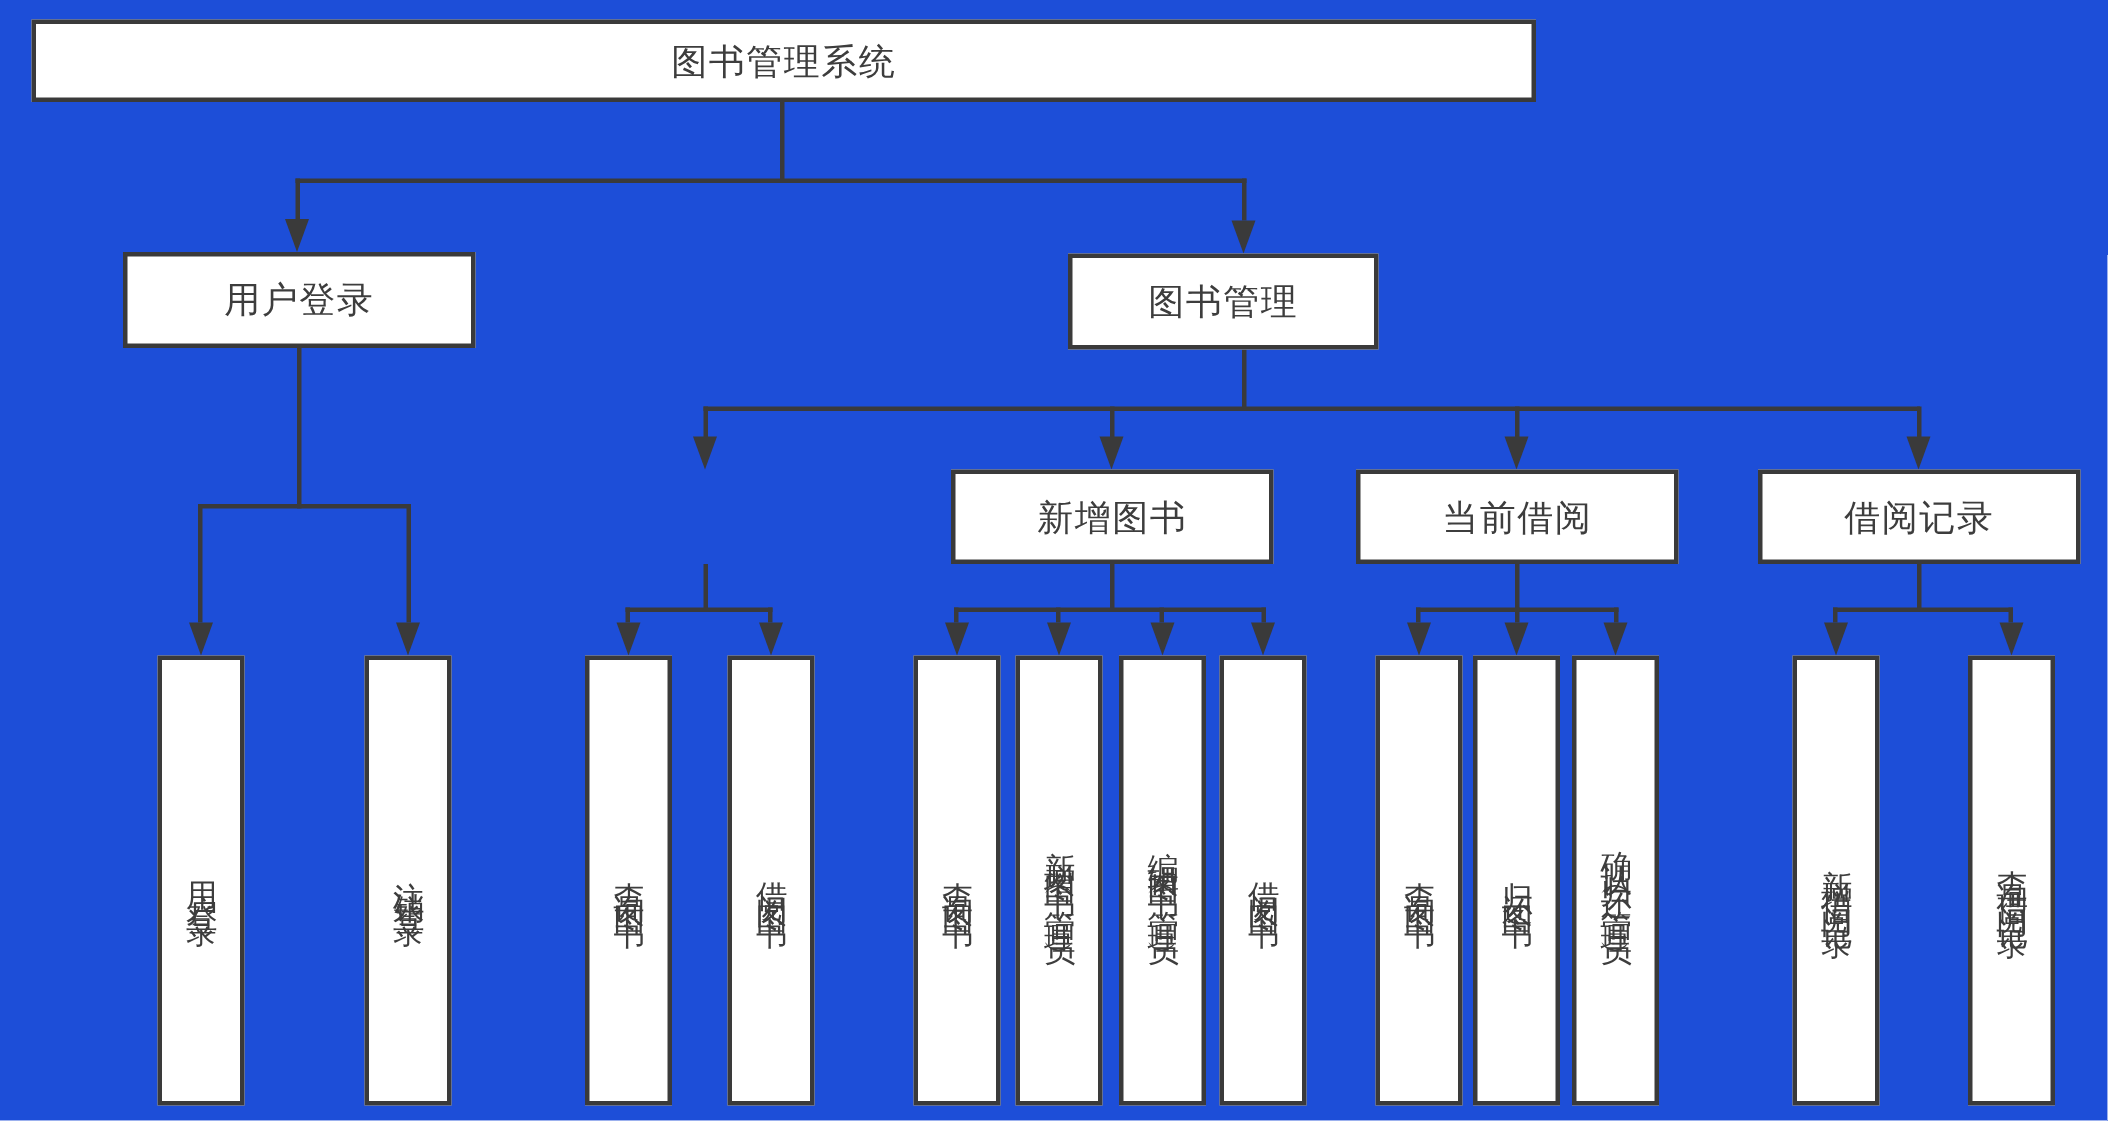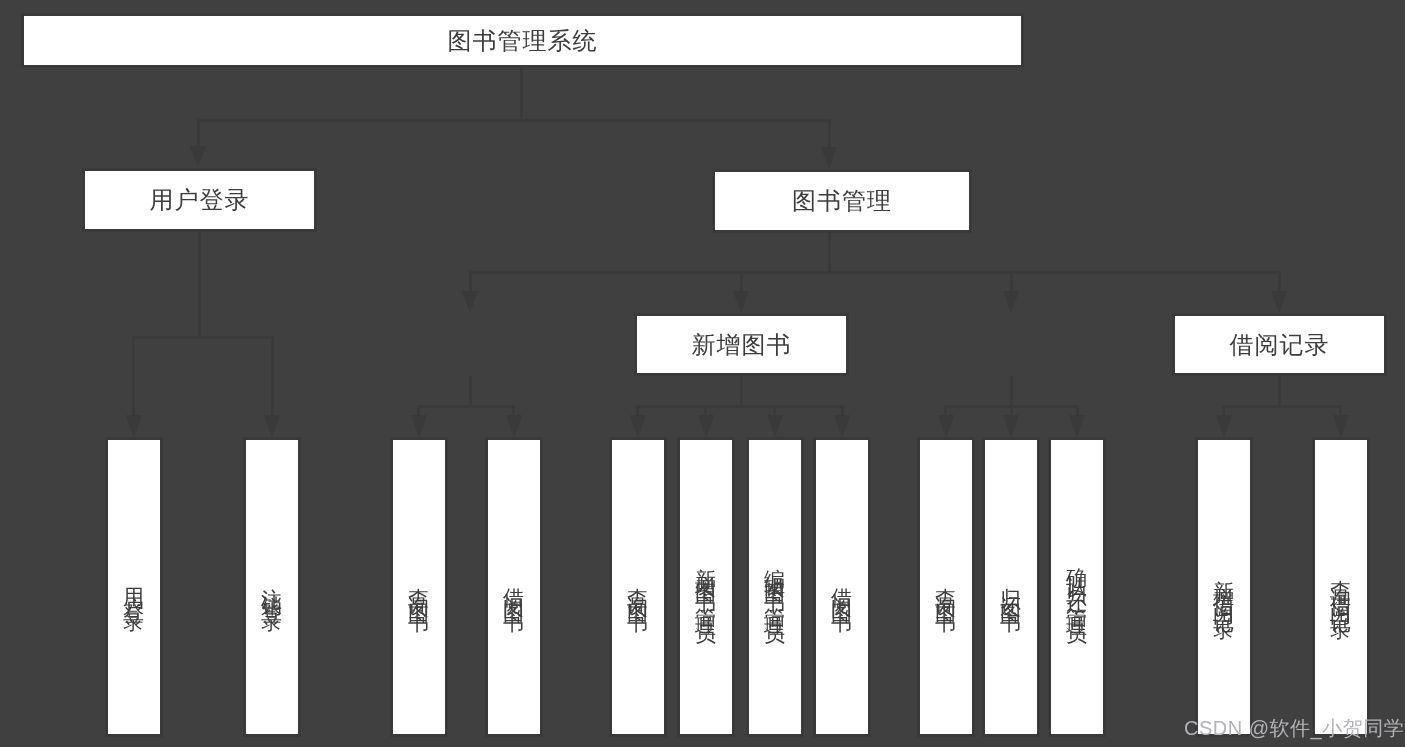--- a/index.html
+++ b/index.html
@@ -1,21 +1,21 @@
 <!DOCTYPE html>
 <html><head>
 <meta charset="utf-8">
 <style>
   html, body { margin: 0; padding: 0; background: #ffffff; }
   #canvas {
     position: relative;
     width: 1405px;
     height: 747px;
-    background: #404040;
-    font-family: Liberation Sans, sans-serif;
+    background: #1d4ed8;
+    font-family: Liberation Serif, serif;
     overflow: hidden;
   }
   .hbox {
     position: absolute;
     box-sizing: border-box;
     background: #ffffff;
     border: 3px solid #3a3a3a;
     display: flex;
     align-items: center;
     justify-content: center;
@@ -84,21 +84,21 @@
   <div class="vline" style="left:520px; top:68px; height:54px;"></div>
   <div class="hline" style="left:197px; top:119px; width:634px;"></div>
   <div class="vline" style="left:197px; top:119px; height:28px;"></div>
   <div class="arrow" style="left:190px; top:146px;"></div>
   <div class="vline" style="left:828px; top:119px; height:28px;"></div>
   <div class="arrow" style="left:821px; top:147px;"></div>
 
   <div class="hbox" style="left:82px; top:168px; width:235px; height:64px;">
     <span>用户登录</span>
   </div>
-  <div class="hbox" style="left:712px; top:169px; width:260px; height:64px;">
+  <div class="hbox" style="left:712px; top:169px; width:207px; height:64px;">
     <span>图书管理</span>
   </div>
 
   <div class="vline" style="left:198px; top:232px; height:107px;"></div>
   <div class="hline" style="left:132px; top:336px; width:142px;"></div>
   <div class="vline" style="left:132px; top:336px; height:79px;"></div>
   <div class="arrow" style="left:126px; top:415px;"></div>
   <div class="vline" style="left:271px; top:336px; height:79px;"></div>
   <div class="arrow" style="left:264px; top:415px;"></div>
 
@@ -109,20 +109,23 @@
   <div class="vline" style="left:740px; top:271px; height:22px;"></div>
   <div class="arrow" style="left:733px; top:291px;"></div>
   <div class="vline" style="left:1010px; top:271px; height:22px;"></div>
   <div class="arrow" style="left:1003px; top:291px;"></div>
   <div class="vline" style="left:1278px; top:271px; height:22px;"></div>
   <div class="arrow" style="left:1271px; top:291px;"></div>
 
   <div class="hbox" style="left:634px; top:313px; width:215px; height:63px;">
     <span>新增图书</span>
   </div>
+  <div class="hbox" style="left:904px; top:313px; width:215px; height:63px;">
+    <span>当前借阅</span>
+  </div>
   <div class="hbox" style="left:1172px; top:313px; width:215px; height:63px;">
     <span>借阅记录</span>
   </div>
 
   <div class="vline" style="left:469px; top:376px; height:32px;"></div>
   <div class="hline" style="left:417px; top:405px; width:98px;"></div>
   <div class="vline" style="left:417px; top:405px; height:10px;"></div>
   <div class="arrow" style="left:411px; top:415px;"></div>
   <div class="vline" style="left:512px; top:405px; height:10px;"></div>
   <div class="arrow" style="left:506px; top:415px;"></div>
@@ -191,15 +194,14 @@
     <span class="vtext">确认归还（管理员）</span>
   </div>
 
   <div class="vbox" style="left:1195px;">
     <span class="vtext">新增借阅记录</span>
   </div>
   <div class="vbox" style="left:1312px;">
     <span class="vtext">查询借阅记录</span>
   </div>
 
-  <div class="watermark">CSDN @软件_小贺同学</div>
 
 </div>
 
 </body></html>

